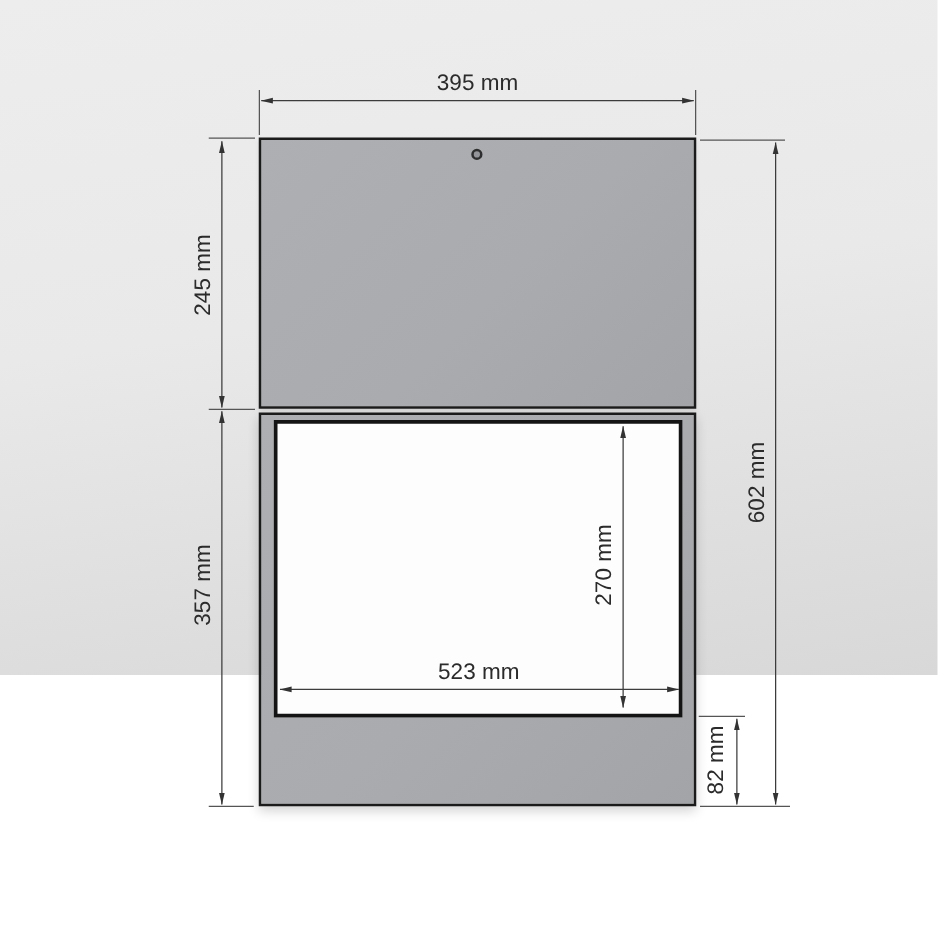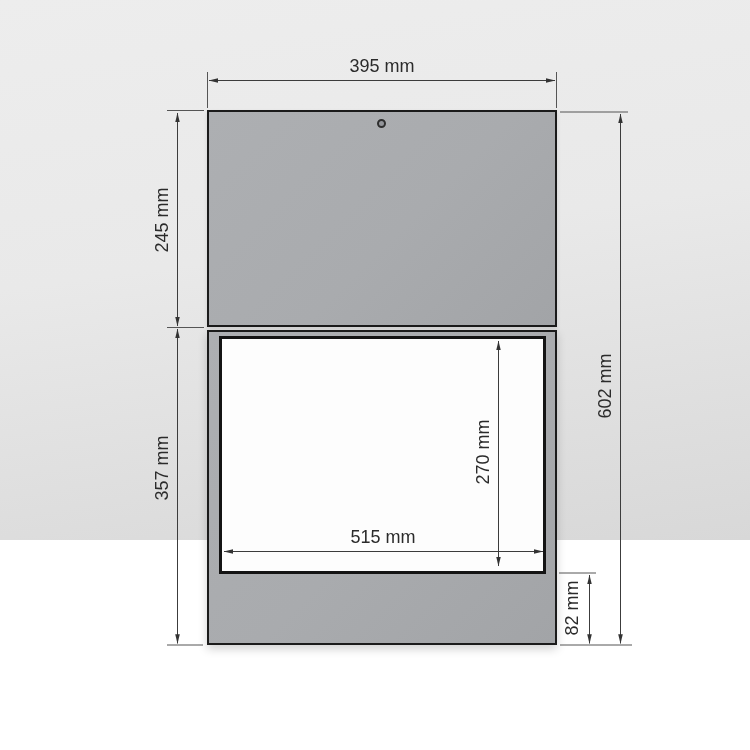--- a/index.html
+++ b/index.html
@@ -88,16 +88,16 @@
       <line x1="224" y1="551.5" x2="543" y2="551.5" marker-start="url(#arrow)" marker-end="url(#arrow)"></line>
       <line x1="498.5" y1="341" x2="498.5" y2="566" marker-start="url(#arrow)" marker-end="url(#arrow)"></line>
     </g>
   </svg>
 
   <div class="dim-label lbl-overall-width">395 mm</div>
   <div class="dim-label vert lbl-top-height">245 mm</div>
   <div class="dim-label vert lbl-bottom-height">357 mm</div>
   <div class="dim-label vert lbl-overall-height">602 mm</div>
   <div class="dim-label vert lbl-base-height">82 mm</div>
-  <div class="dim-label lbl-opening-width">515 mm</div>
+  <div class="dim-label lbl-opening-width">523 mm</div>
   <div class="dim-label vert lbl-opening-height">270 mm</div>
 
 </div>
 
 </body></html>

